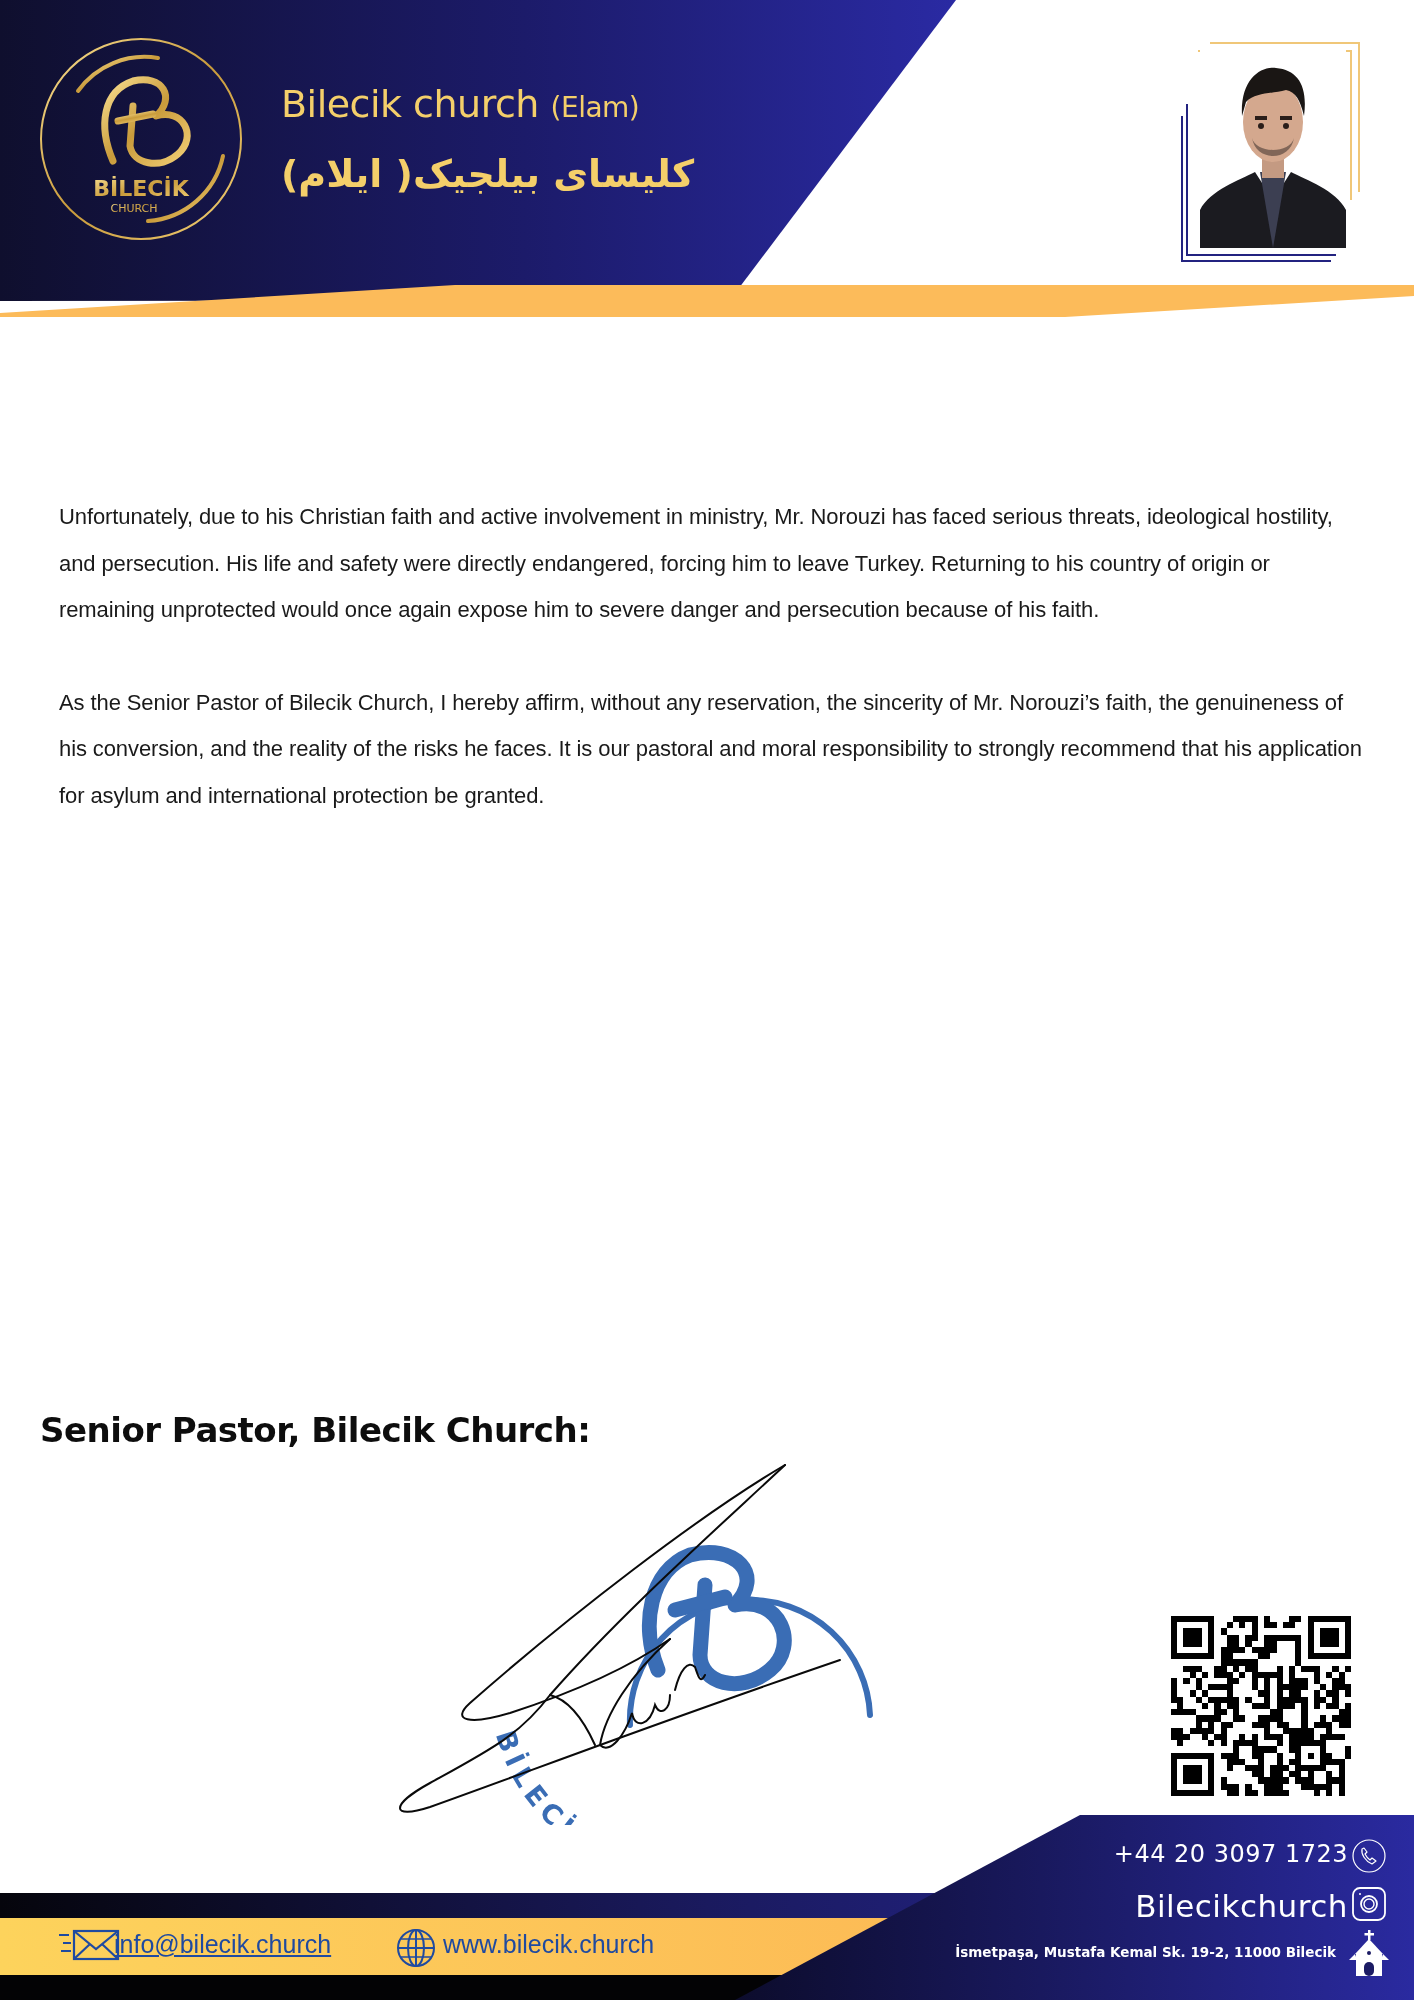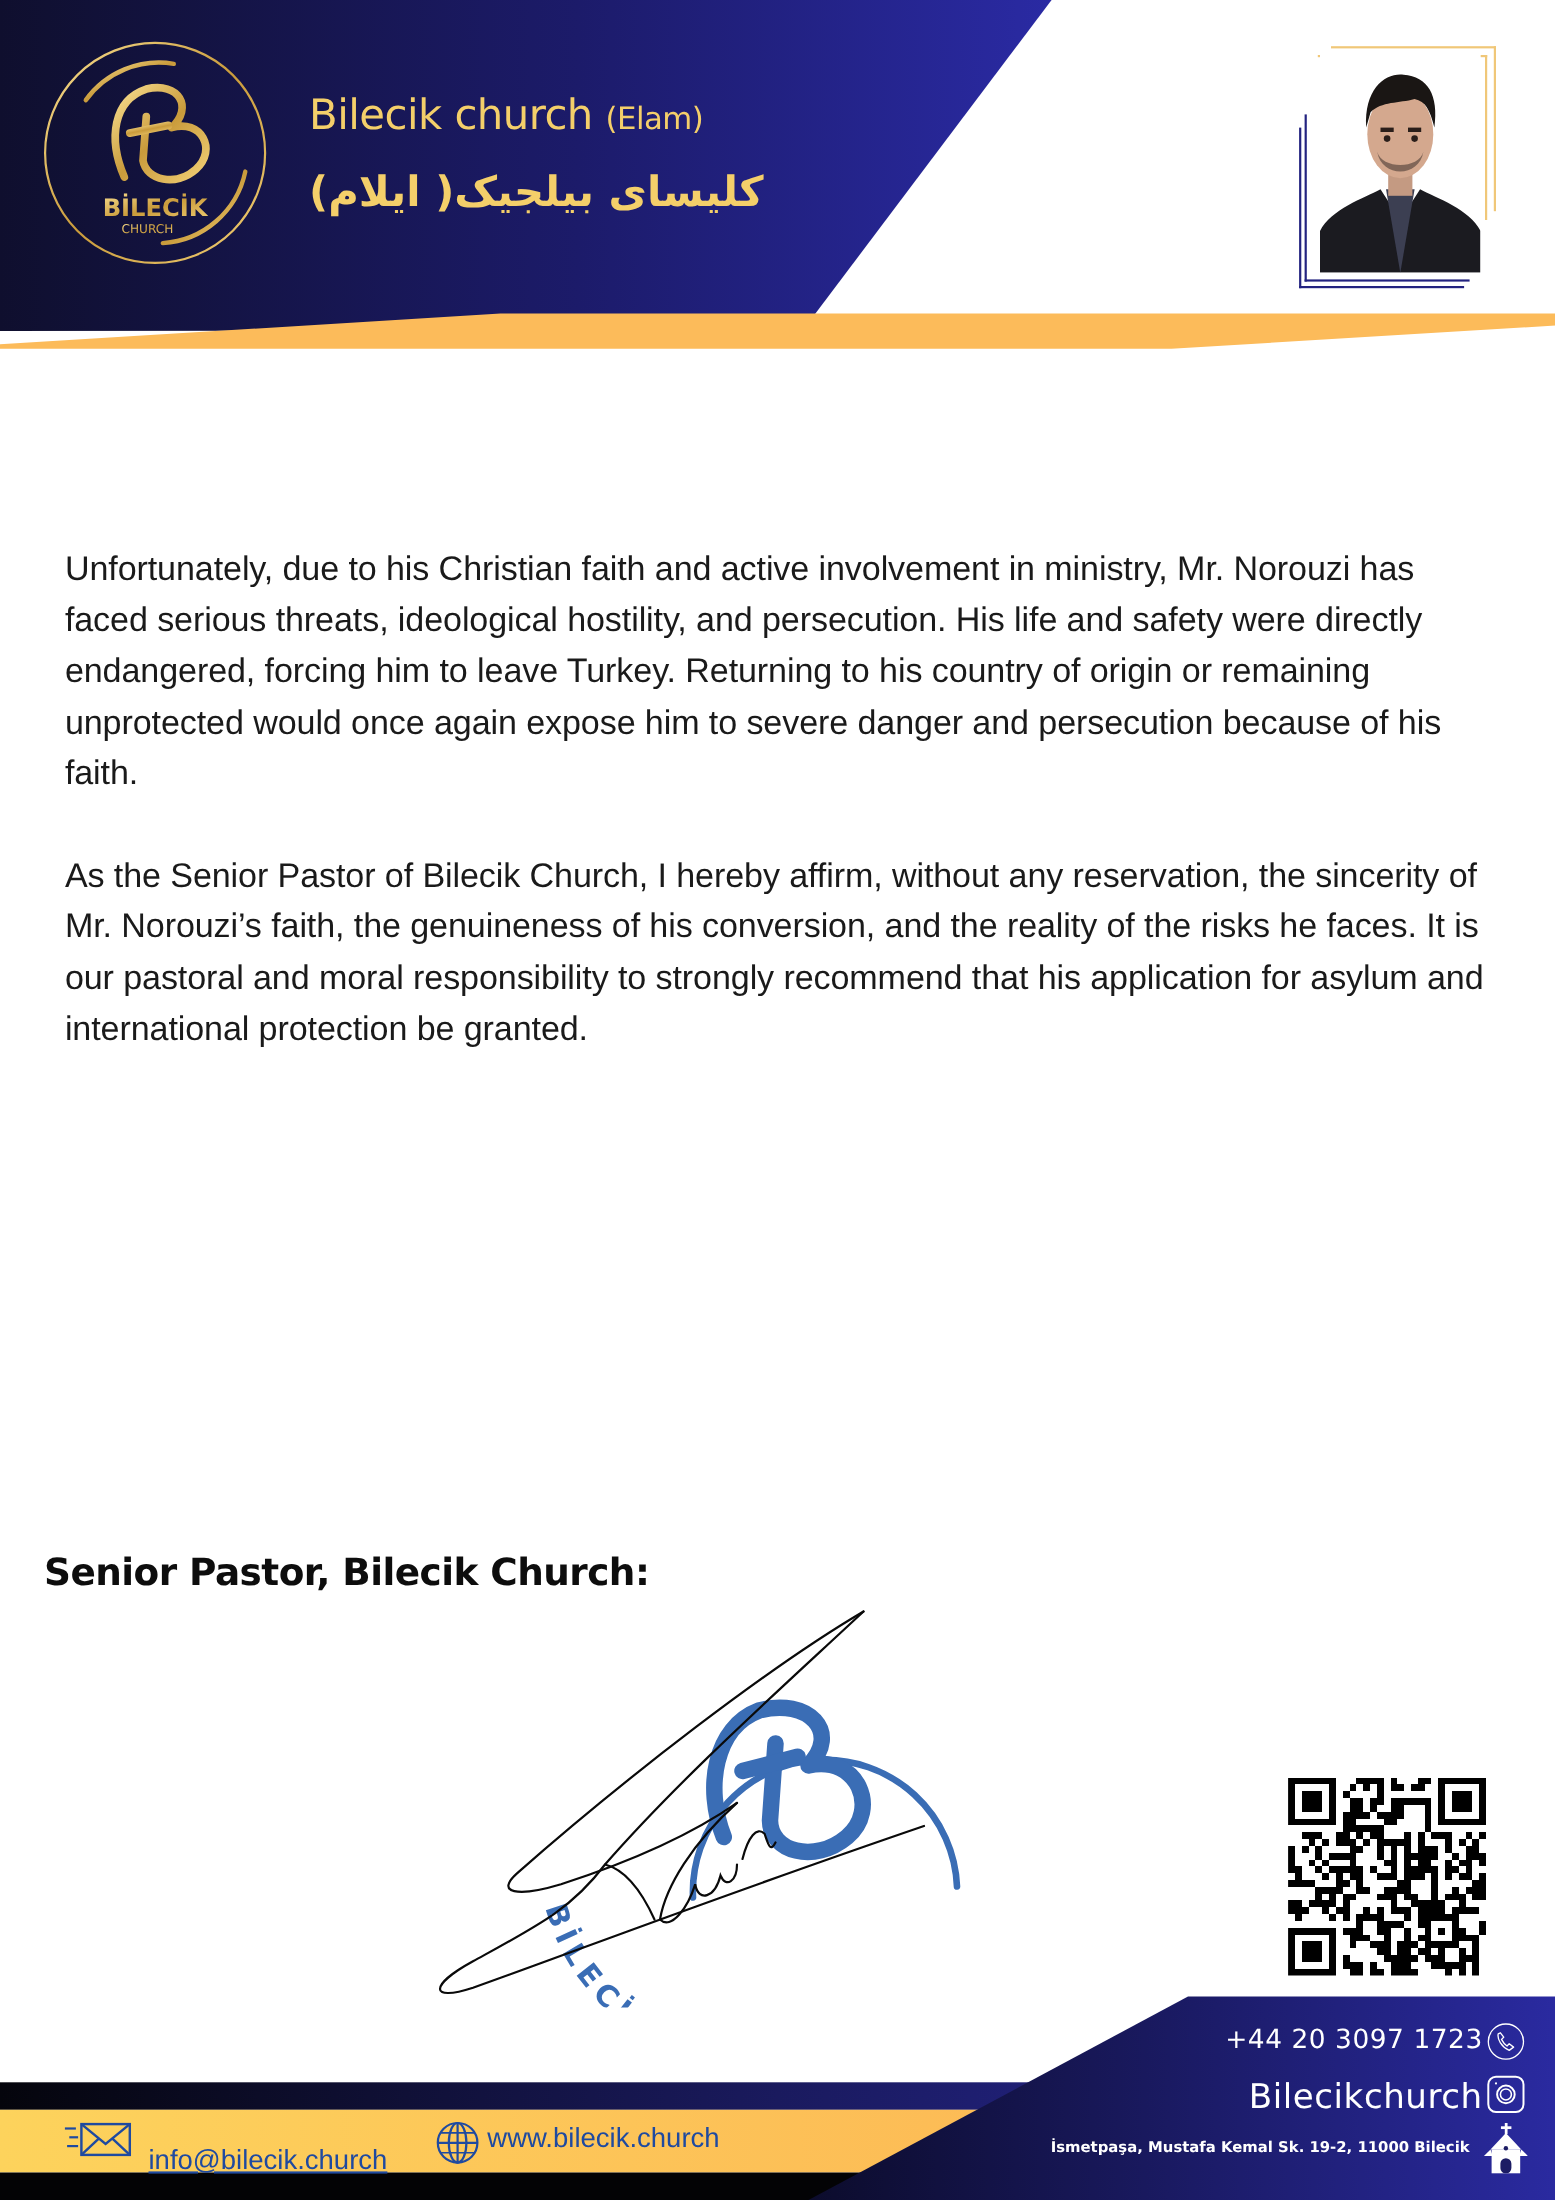--- a/index.html
+++ b/index.html
@@ -24,21 +24,21 @@
   .photo-wrap .fr { position: absolute; }
   .photo-wrap .gold1 { left: 30px; top: 4px; width: 150px; height: 150px; border-top: 2px solid #f0c778; border-right: 2px solid #f0c778; }
   .photo-wrap .gold2 { left: 18px; top: 12px; width: 154px; height: 150px; border-top: 2px solid #f0c778; border-right: 2px solid #f0c778; }
   .photo-wrap .navy1 { left: 6px; top: 66px; width: 150px; height: 152px; border-left: 2px solid #232380; border-bottom: 2px solid #232380; }
   .photo-wrap .navy2 { left: 1px; top: 78px; width: 150px; height: 146px; border-left: 2px solid #232380; border-bottom: 2px solid #232380; }
   .photo { position: absolute; left: 20px; top: 12px; width: 146px; height: 198px; background: #ffffff; overflow: hidden; }
 
   
   .content {
     position: absolute; left: 59px; top: 494px; width: 1310px;
-    font-family: "Liberation Sans", sans-serif; font-size: 31px; line-height: 46.5px;
+    font-family: "Liberation Sans", sans-serif; font-size: 22px; line-height: 46.5px;
     color: #1a1a1a; letter-spacing: -0.1px;
   }
   .content p { margin-bottom: 46px; }
 
   .signoff {
     position: absolute; left: 40px; top: 1404px;
     font-family: "DejaVu Sans", sans-serif; font-weight: bold; font-size: 34px;
     line-height: 52px; color: #0d0d0d; letter-spacing: -0.5px;
   }
 
@@ -56,21 +56,21 @@
   .addr  { top: 1944px; font-size: 13.5px; font-weight: bold; right: 78px; }
   .c-icon { position: absolute; width: 36px; height: 36px; }
   .ic-phone { left: 1351px; top: 1838px; }
   .ic-insta { left: 1351px; top: 1886px; }
   .ic-church { left: 1349px; top: 1930px; width: 40px; height: 46px; }
 
   .f-link {
     position: absolute; top: 1930px; font-family: "Liberation Sans", sans-serif;
     font-size: 25px; color: #1f4aa0; white-space: nowrap;
   }
-  .f-email { left: 135px; text-decoration: underline; margin-top: 20px; }
+  .f-email { left: 114px; text-decoration: underline; }
   .f-web { left: 443px; }
   .ic-mail { position: absolute; left: 58px; top: 1929px; width: 64px; height: 32px; }
   .ic-globe { position: absolute; left: 396px; top: 1928px; width: 40px; height: 40px; }
 </style>
 </head>
 <body>
 
 <svg class="hdr-svg" viewBox="0 0 1414 330" preserveAspectRatio="none">
   <defs>
     <linearGradient id="navyGrad" x1="0" y1="0" x2="1" y2="0">

